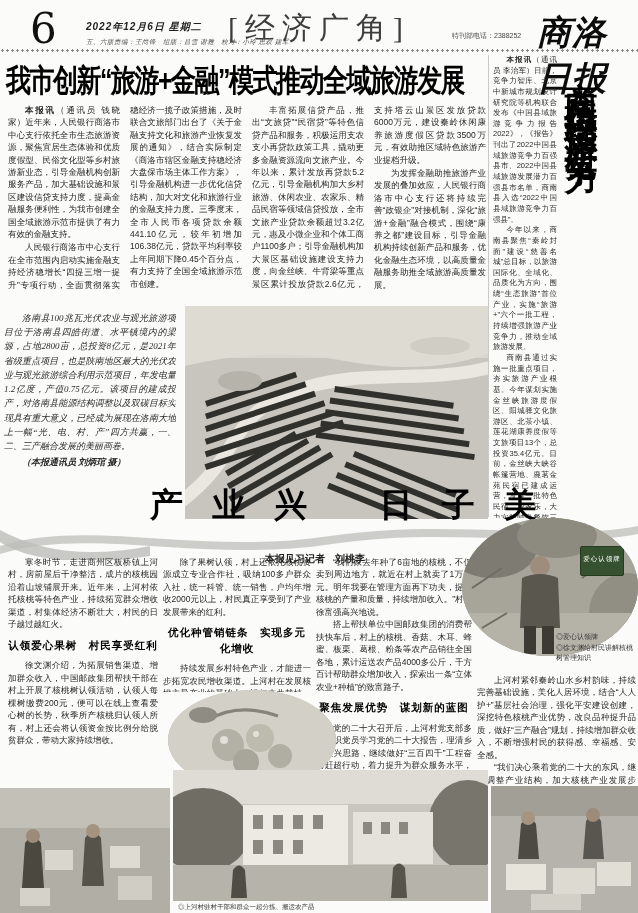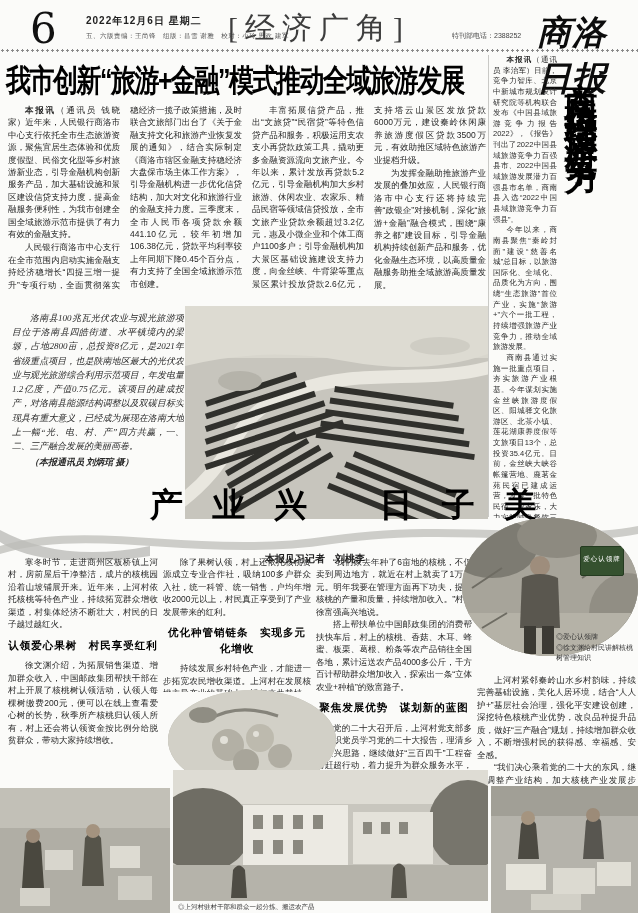--- a/index.html
+++ b/index.html
@@ -4,41 +4,41 @@
 <style>
   * { margin:0; padding:0; box-sizing:border-box; }
   html,body { background:#e9e9e6; }
   .page {
     position:relative; width:638px; height:913px; margin:0 auto;
     background:#fbfbf9; overflow:hidden; color:#1c1c1c;
     font-family:"Liberation Sans", sans-serif;
   }
   
   .pagenum { position:absolute; left:30px; top:4px; font-family:"DejaVu Serif", serif; font-size:42px; font-weight:400; color:#111; }
-  .date-block { position:absolute; left:86px; top:14px; }
+  .date-block { position:absolute; left:86px; top:20px;font-style:italic; }
   .date-line { font-size:10px; font-weight:bold; color:#222; letter-spacing:1px; }
   .credits-line { font-size:6.5px; color:#555; margin-top:4px; letter-spacing:.5px; }
   .section-title { position:absolute; left:0; right:0; top:8px; text-align:center;
     font-family:"Liberation Serif", serif; font-size:30px; color:#3d3d3d; letter-spacing:7px; }
   .phone { position:absolute; left:452px; top:31px; font-size:7px; color:#444; }
   .masthead { position:absolute; left:537px; top:10px; font-family:"DejaVu Serif", serif;
     font-style:italic; font-weight:bold; font-size:34px; color:#0c0c0c; letter-spacing:1px; }
   .dotted-rule { position:absolute; left:0; top:49px; width:638px; height:3px;
     background-image:radial-gradient(circle, #8a8a8a 35%, transparent 40%);
     background-size:5px 3px; background-repeat:repeat-x; }
   
   .headline { position:absolute; left:6px; top:60px; width:480px; font-size:25px; font-weight:900;
     letter-spacing:-1.5px; color:#000; transform:scaleY(1.25); transform-origin:top left; white-space:nowrap; }
   .lede-cols { position:absolute; left:8px; top:104px; width:478px; height:200px;
     column-count:4; column-gap:10px; font-size:8.5px; line-height:1.46; text-align:justify;
     color:#262626; overflow:hidden; }
   .lede-cols p { text-indent:2em; margin-bottom:1px; }
   .lede-cols p b { font-weight:bold; }
   
-  .photo-caption { position:absolute; left:12px; top:311px; width:172px; height:207px;
+  .photo-caption { position:absolute; left:4px; top:311px; width:172px; height:207px;
     font-family:"Liberation Serif", serif; font-style:italic; font-size:9px; line-height:1.58;
     text-align:justify; color:#2a2a2a; overflow:hidden; }
   .photo-caption .cap { text-indent:2em; }
   .photo-caption .credit { text-indent:2em; font-weight:bold; margin-top:2px; }
   .solar-photo { position:absolute; left:185px; top:306px; width:303px; height:213px; background:#c9c7c0; }
   
   .vrule { position:absolute; left:488px; top:55px; width:1px; height:462px; background:#c9c9c6; }
   .right-article { position:absolute; left:493px; top:55px; width:145px; height:463px; display:flex; }
   .r-body { width:64px; height:100%; font-size:7.5px; line-height:1.42; text-align:justify;
     color:#2a2a2a; overflow:hidden; }

